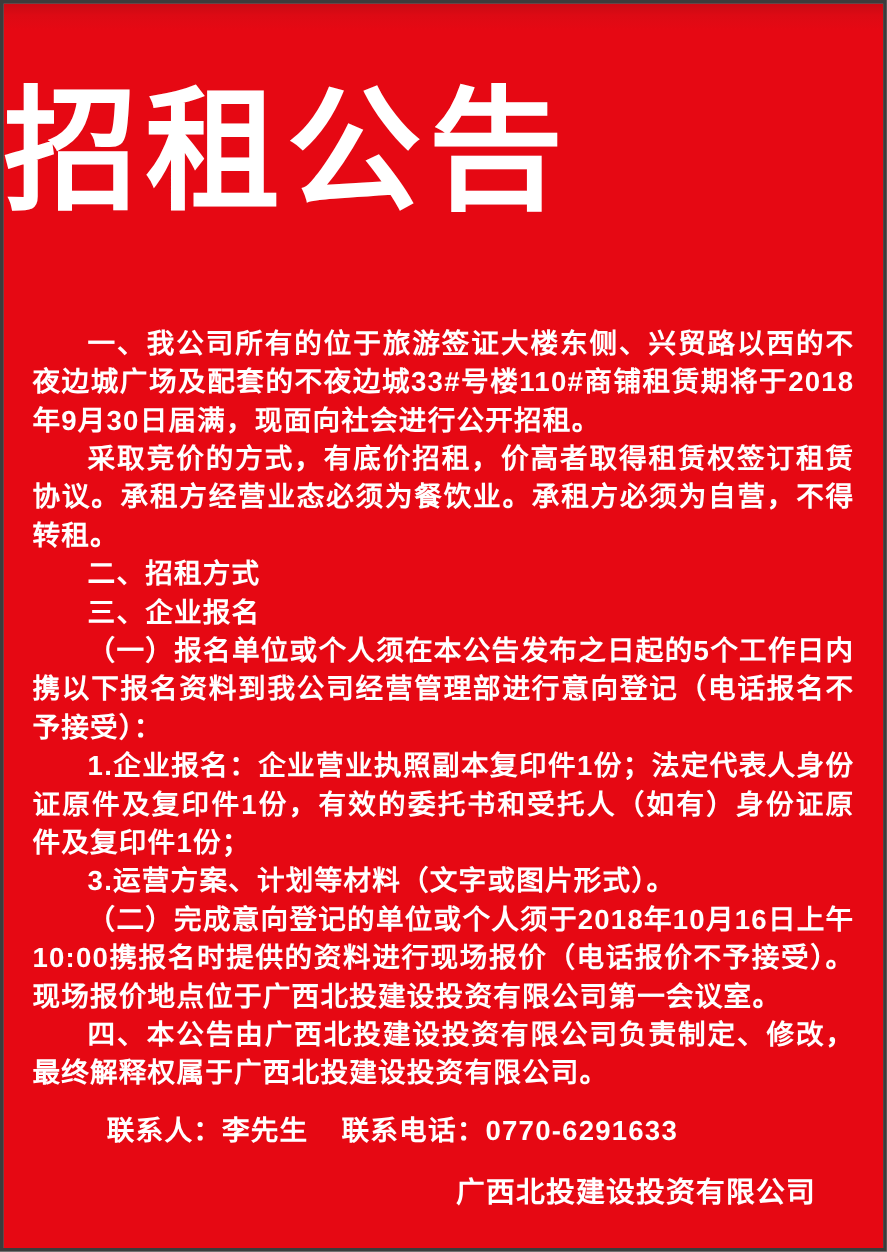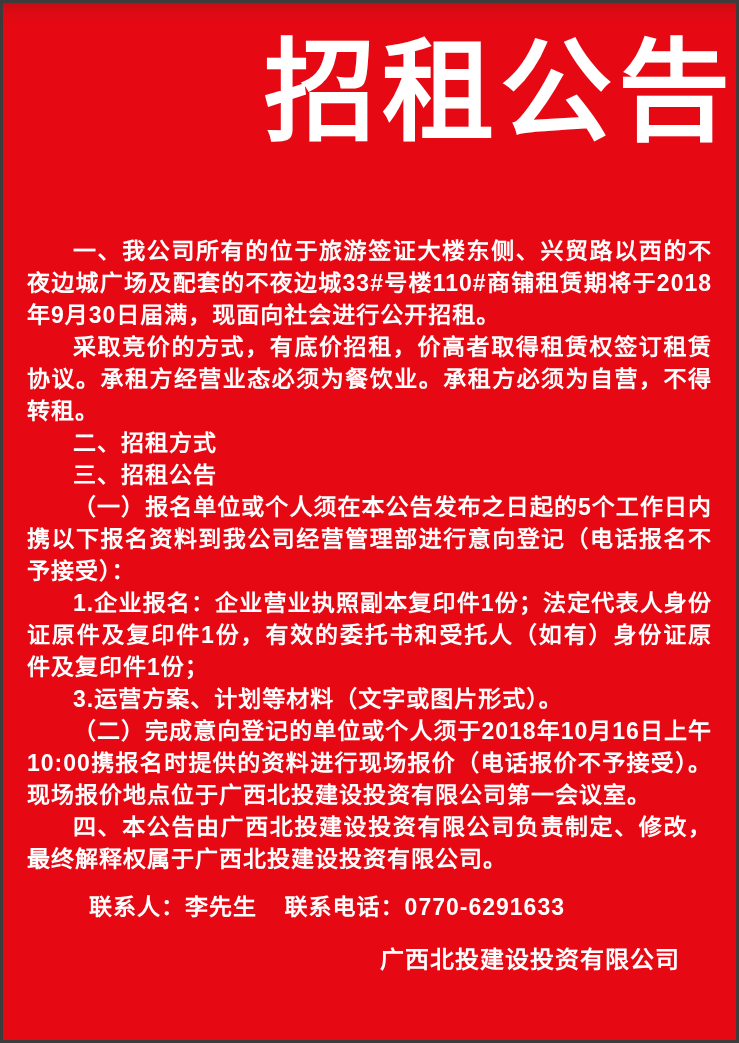--- a/index.html
+++ b/index.html
@@ -13,27 +13,27 @@
     width: 739px;
     height: 1043px;
     box-sizing: border-box;
     margin: 0 auto;
     background: linear-gradient(180deg, #c90a13 0px, #dd0a14 10px, #e60813 22px, #e60813 100%);
     border: 3px solid #3c3c3c;
     color: #ffffff;
     overflow: hidden;
   }
   .title {
-    margin-top: 23px;
+    margin-top: 58px;
     font-family: Liberation Serif, serif;
     font-weight: bold;
     font-size: 112px;
     line-height: 1.2;
     letter-spacing: 6px;
-    text-align: right;
+    text-align: left;
     white-space: nowrap;
   }
   .content {
     margin-top: 40px;
     padding: 0 24px;
   }
   .para {
     margin: 0;
     font-size: 23px;
     font-weight: bold;
@@ -72,21 +72,21 @@
 <body>
 
 <div class="poster">
 
   <h1 class="title">招租公告</h1>
 
   <div class="content">
     <p class="para">一、我公司所有的位于旅游签证大楼东侧、兴贸路以西的不夜边城广场及配套的不夜边城33#号楼110#商铺租赁期将于2018年9月30日届满，现面向社会进行公开招租。</p>
     <p class="para">采取竞价的方式，有底价招租，价高者取得租赁权签订租赁协议。承租方经营业态必须为餐饮业。承租方必须为自营，不得转租。</p>
     <p class="para">二、招租方式</p>
-    <p class="para">三、招租公告</p>
+    <p class="para">三、企业报名</p>
     <p class="para">（一）报名单位或个人须在本公告发布之日起的5个工作日内携以下报名资料到我公司经营管理部进行意向登记（电话报名不予接受）：</p>
     <p class="para">1.企业报名：企业营业执照副本复印件1份；法定代表人身份证原件及复印件1份，有效的委托书和受托人（如有）身份证原件及复印件1份；</p>
     <p class="para">3.运营方案、计划等材料（文字或图片形式）。</p>
     <p class="para">（二）完成意向登记的单位或个人须于2018年10月16日上午10:00携报名时提供的资料进行现场报价（电话报价不予接受）。现场报价地点位于广西北投建设投资有限公司第一会议室。</p>
     <p class="para">四、本公告由广西北投建设投资有限公司负责制定、修改，最终解释权属于广西北投建设投资有限公司。</p>
 
     <p class="contact-line"><span>联系人：</span><span>李先生</span><span class="contact-gap"></span><span>联系电话：</span><span>0770-6291633</span></p>
   </div>
 
   <div class="signature">

